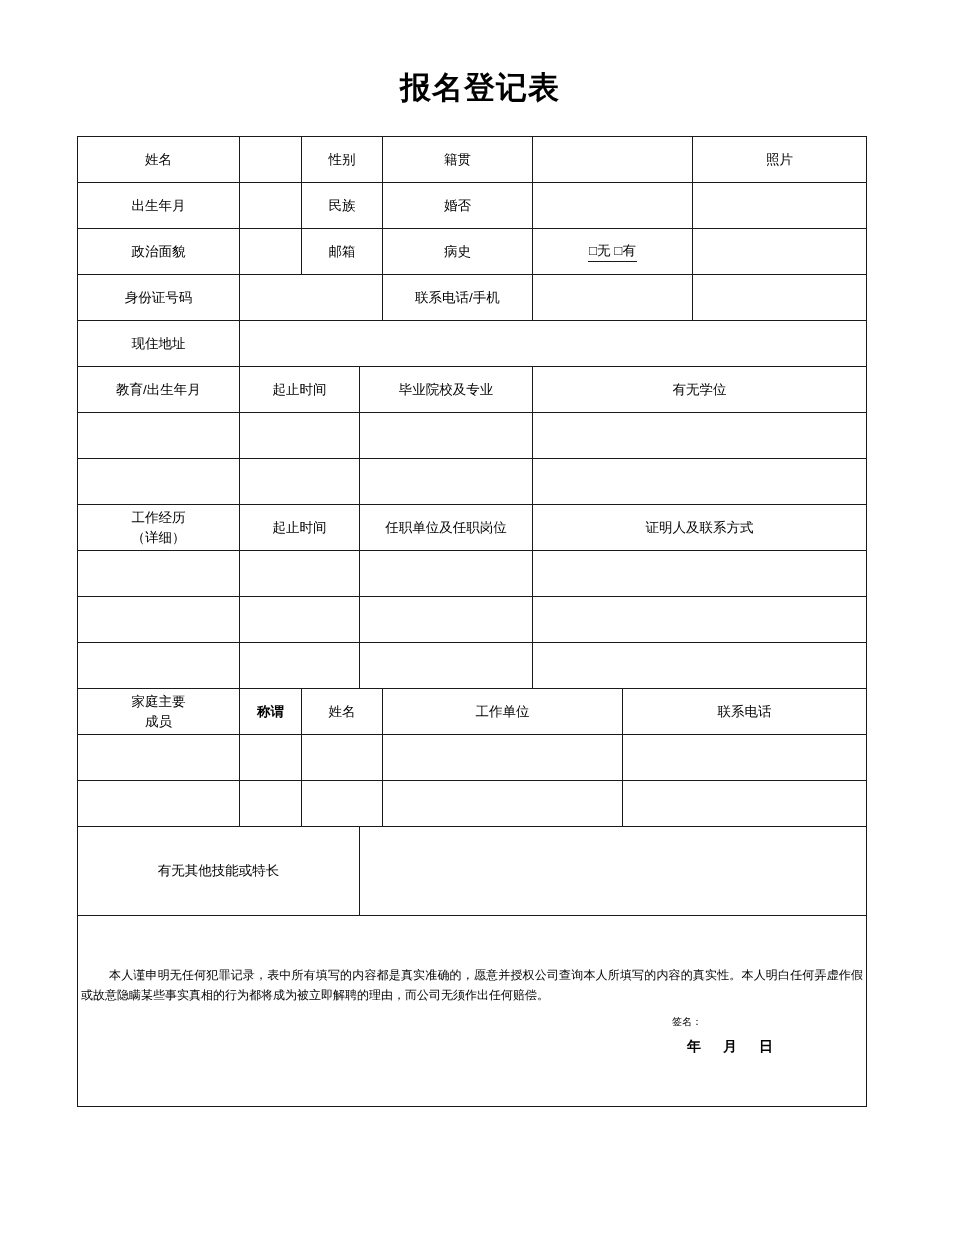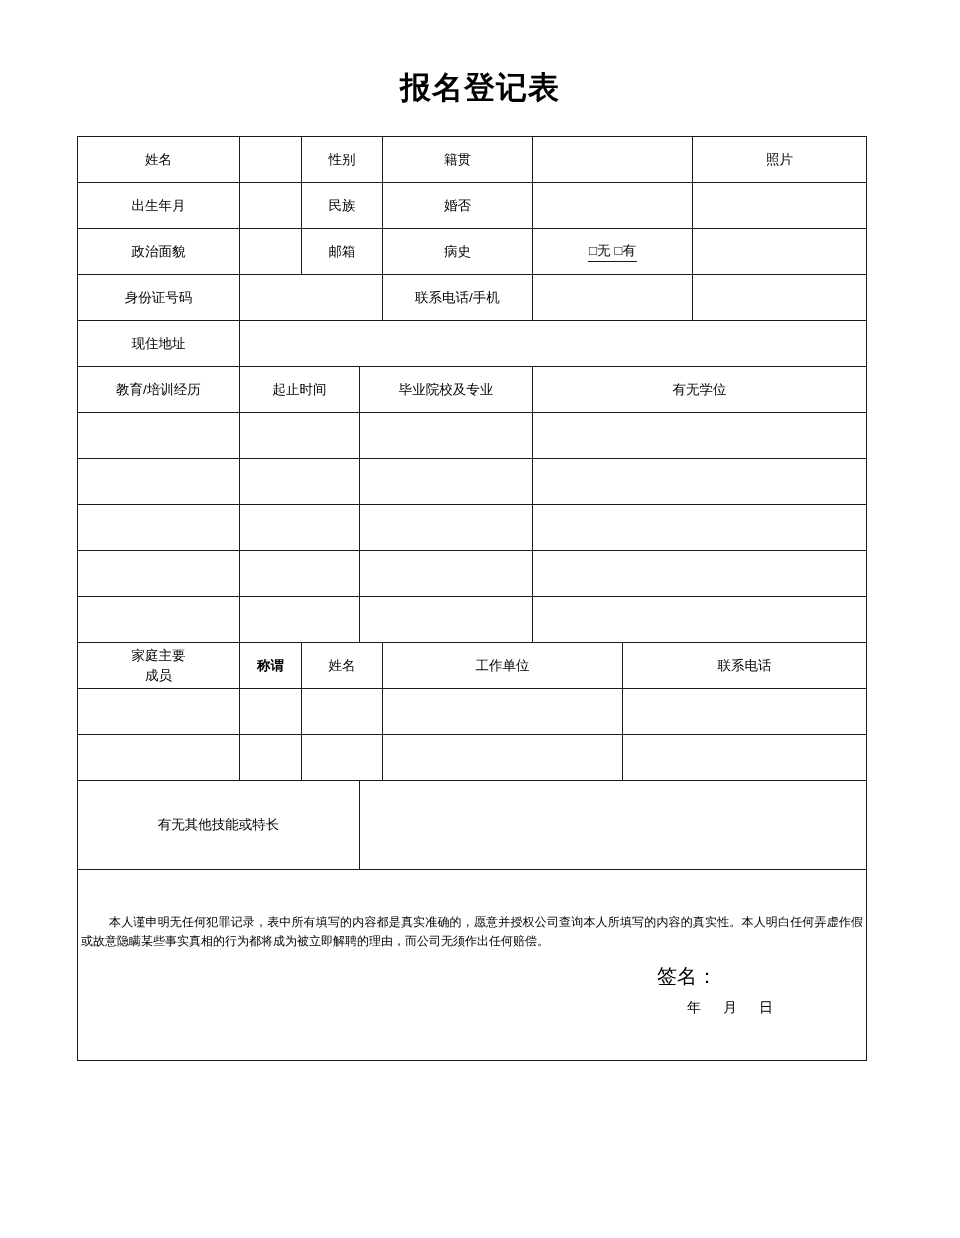--- a/index.html
+++ b/index.html
@@ -75,28 +75,29 @@
   }
   .decl-p {
     font-size: 12px;
     line-height: 1.62;
     text-indent: 28px;
     margin: 0;
     text-align: justify;
   }
   .sign-row {
     margin-top: 10px;
-    font-size: 20px;
+    font-size: 10px;
     padding-left: 430px;
   }
   .date-row {
     margin-top: 6px;
     font-size: 14px;
     padding-left: 525px;
     letter-spacing: 9px;
+    font-weight: bold;
   }
 </style>
 </head>
 <body>
 
 <div class="page">
 
   <div class="form-title">报名登记表</div>
 
   <table class="reg">
@@ -147,38 +148,44 @@
       <td class="blank" colspan="2"></td>
       <td class="blank"></td>
     </tr>
 
     <tr>
       <td class="lbl r-short">现住地址</td>
       <td class="blank" colspan="7"></td>
     </tr>
 
     <tr>
-      <td class="lbl r-short">教育/培训经历</td>
+      <td class="lbl r-short">教育/出生年月</td>
       <td class="lbl" colspan="2">起止时间</td>
       <td class="lbl" colspan="2">毕业院校及专业</td>
       <td class="lbl" colspan="3">有无学位</td>
     </tr>
     <tr>
       <td class="blank r-mid"></td>
       <td class="blank" colspan="2"></td>
       <td class="blank" colspan="2"></td>
       <td class="blank" colspan="3"></td>
     </tr>
     <tr>
       <td class="blank r-mid"></td>
       <td class="blank" colspan="2"></td>
       <td class="blank" colspan="2"></td>
       <td class="blank" colspan="3"></td>
     </tr>
 
+    <tr>
+      <td class="lbl two-line r-short"><span>工作经历</span><br><span>（详细）</span></td>
+      <td class="lbl" colspan="2">起止时间</td>
+      <td class="lbl" colspan="2">任职单位及任职岗位</td>
+      <td class="lbl" colspan="3">证明人及联系方式</td>
+    </tr>
     <tr>
       <td class="blank r-mid"></td>
       <td class="blank" colspan="2"></td>
       <td class="blank" colspan="2"></td>
       <td class="blank" colspan="3"></td>
     </tr>
     <tr>
       <td class="blank r-mid"></td>
       <td class="blank" colspan="2"></td>
       <td class="blank" colspan="2"></td>

